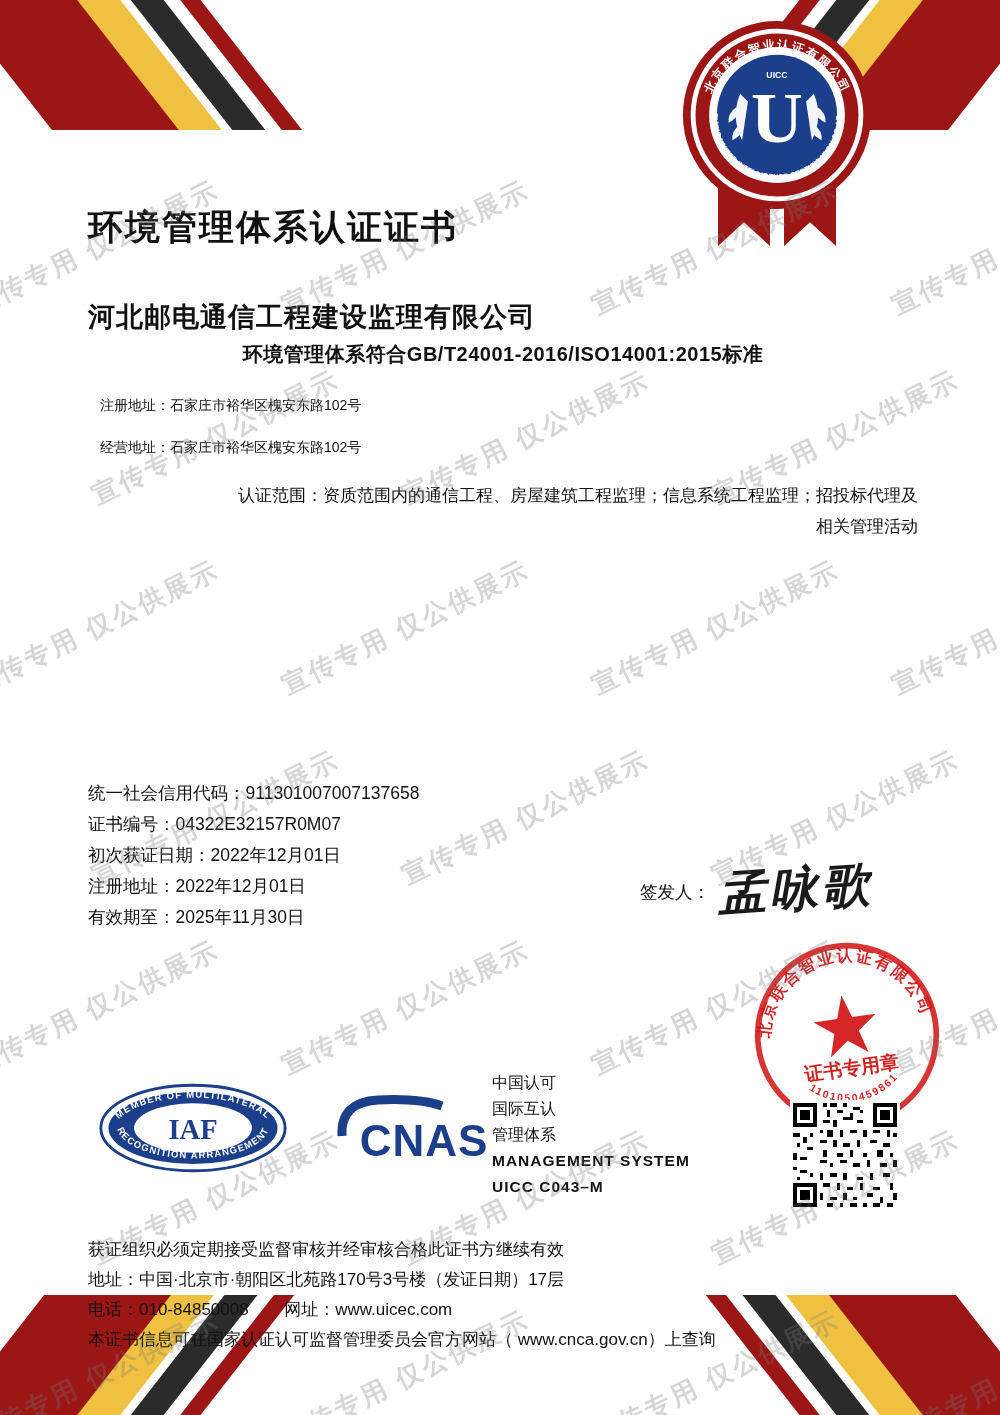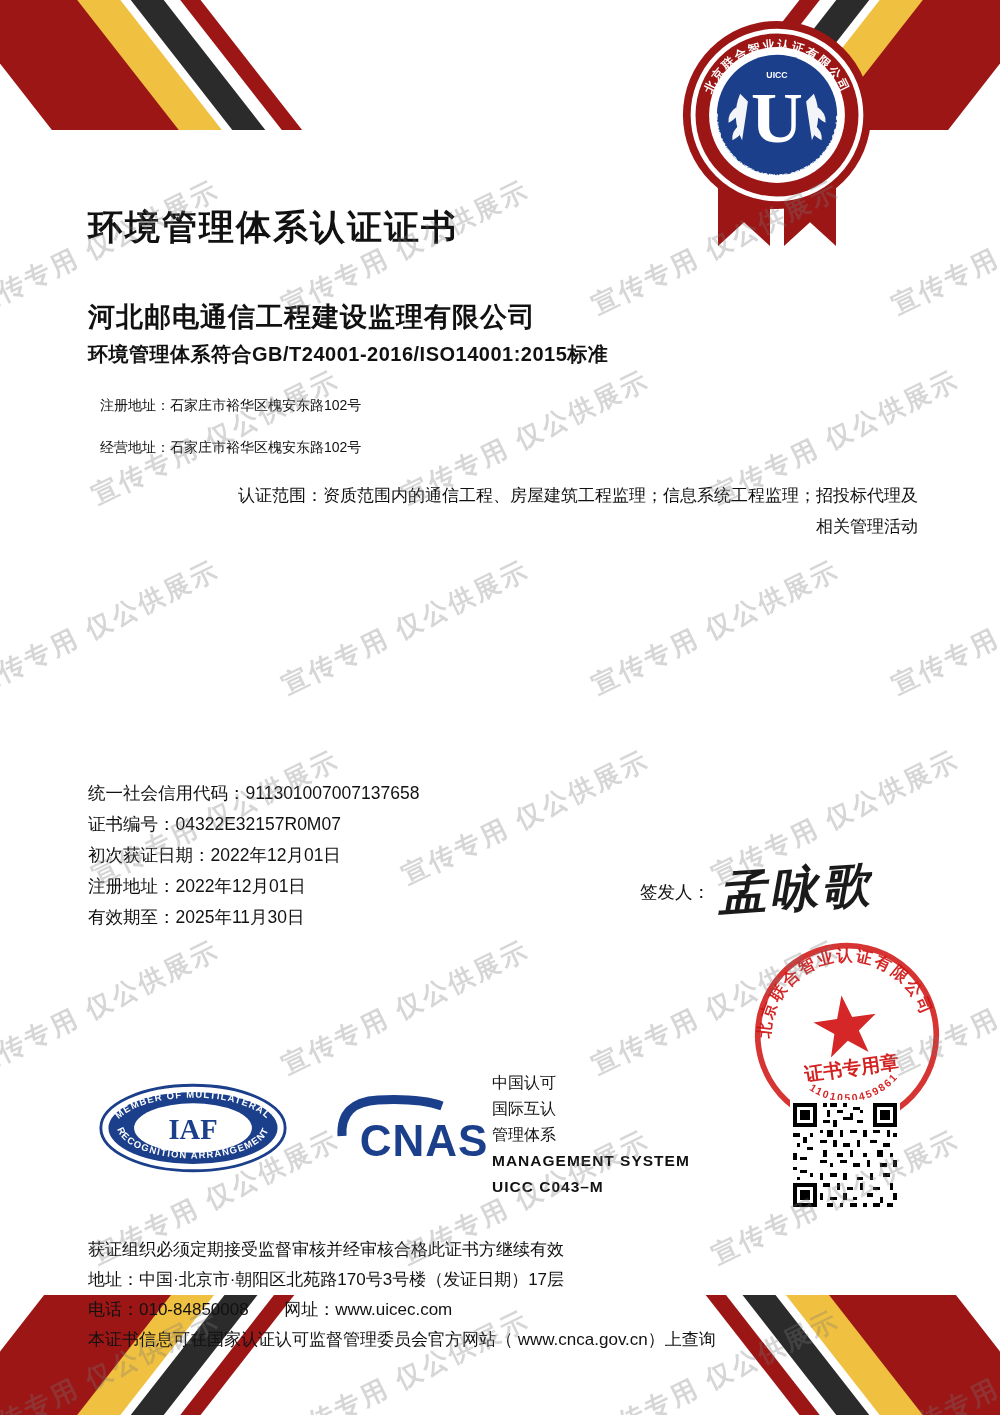--- a/index.html
+++ b/index.html
@@ -56,21 +56,21 @@
   
   .content{position:absolute;left:88px;top:204px;width:830px;}
   .cert-title{
     font-size:35px;font-weight:bold;letter-spacing:2px;color:#111;
     margin:0 0 48px 0;
   }
   .company{
     font-size:27px;font-weight:bold;letter-spacing:1px;margin:0 0 6px 0;
   }
   .standard{
-    font-size:20px;font-weight:bold;margin:0 0 22px 0;letter-spacing:.5px;
+    font-size:20px;font-weight:bold;margin:0 0 22px 0;letter-spacing:.5px;text-align:center;
   }
   .addr-line{font-size:14px;line-height:30px;margin:12px;}
   .scope{font-size:17px;line-height:31px;margin:18px 0 0 0;text-align:right;}
 
   
   .details{position:absolute;left:88px;top:778px;width:520px;}
   .details .row{font-size:17.5px;line-height:31px;}
 
   .signer{position:absolute;left:640px;top:880px;font-size:17.5px;}
   .signature{

